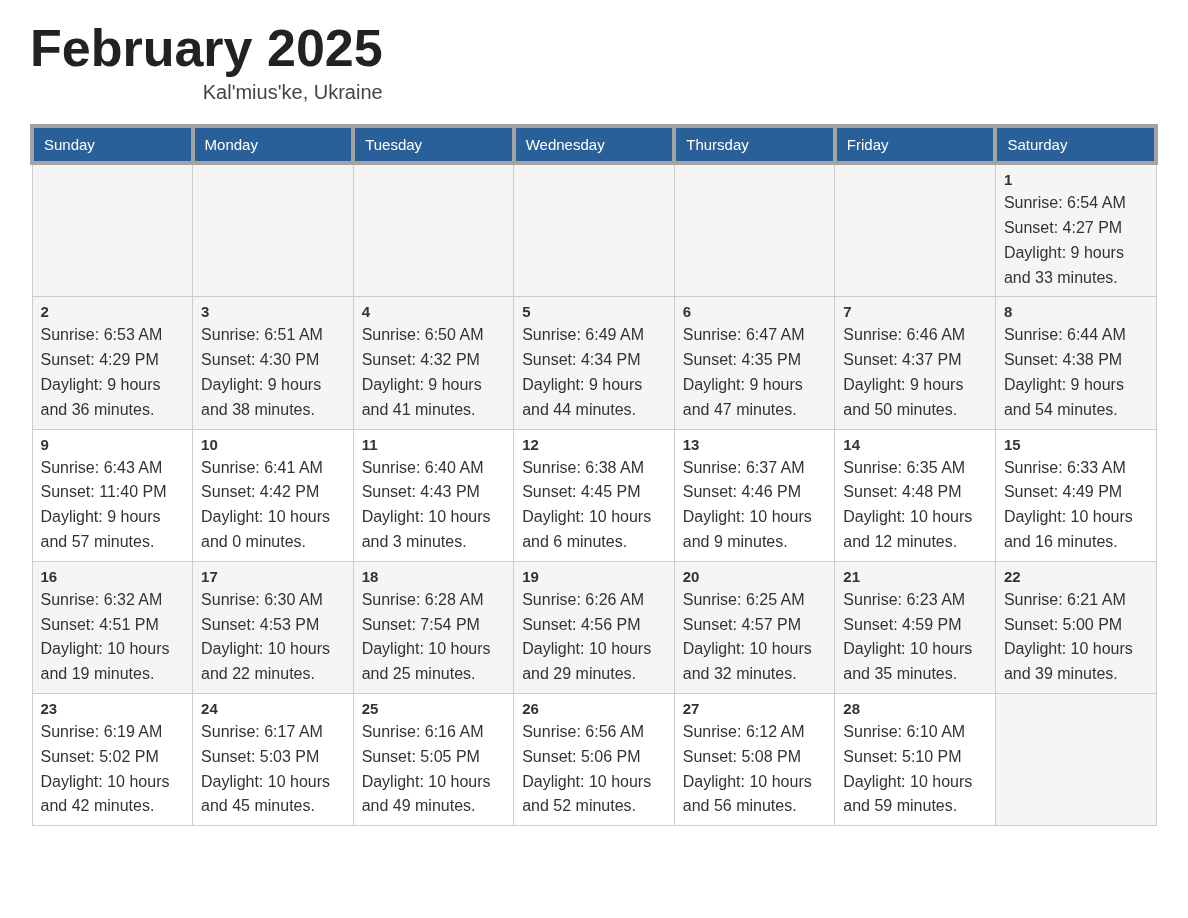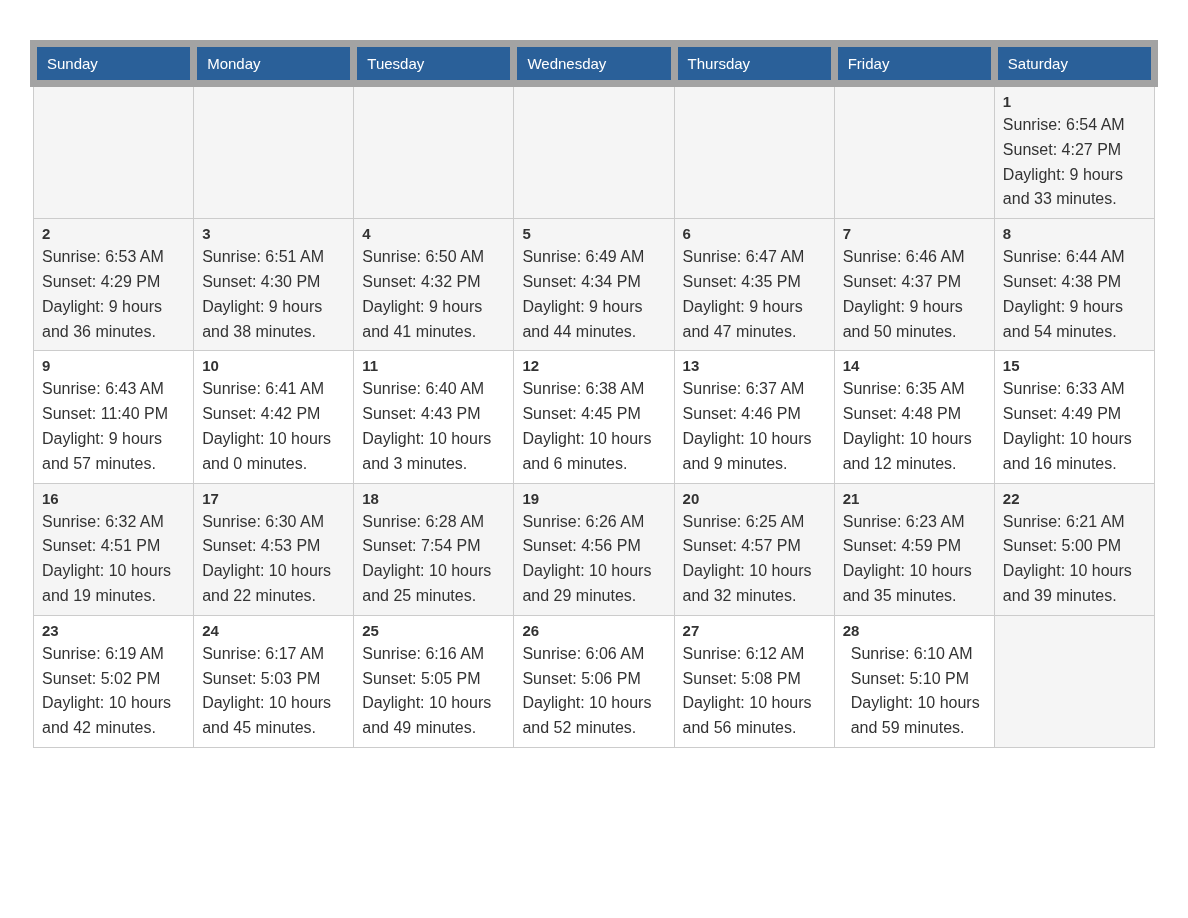--- a/index.html
+++ b/index.html
@@ -34,21 +34,21 @@
       width: 100%;
       border-collapse: collapse;
     }
     .calendar th {
       background: #2a6099;
       color: #fff;
       font-size: 15px;
       font-weight: normal;
       padding: 8px 10px;
       text-align: left;
-      border: 7px solid #a3a3a3;
+      border: 4px solid #a3a3a3;
     }
     .calendar td {
       vertical-align: top;
       padding: 6px 8px;
       border: 1px solid #ccc;
       width: calc(100% / 7);
       min-height: 110px;
       font-size: 12.5px;
       color: #333;
       background: #fff;
@@ -89,20 +89,24 @@
       border-bottom: 9px solid transparent;
       border-left: 14px solid #1a7abf;
       margin-left: 3px;
       margin-bottom: 4px;
     }
   </style>
 </head>
 <body>
 
 <div class="header">
+  <div class="logo-right">
+    <div class="month-title">February 2025</div>
+    <div class="location">Kal'mius'ke, Ukraine</div>
+  </div>
 </div>
 
 <table class="calendar">
   <thead>
     <tr>
     <th>Sunday</th>
         <th>Monday</th>
         <th>Tuesday</th>
         <th>Wednesday</th>
         <th>Thursday</th>
@@ -296,35 +300,35 @@
         </td>
         <td>
           <span class="day-num">25</span>
           <div class="day-info" style="white-space: pre-line;">Sunrise: 6:16 AM
 Sunset: 5:05 PM
 Daylight: 10 hours
 and 49 minutes.</div>
         </td>
         <td>
           <span class="day-num">26</span>
-          <div class="day-info" style="white-space: pre-line;">Sunrise: 6:06 AM
+          <div class="day-info" style="white-space: pre-line;">Sunrise: 6:56 AM
 Sunset: 5:06 PM
 Daylight: 10 hours
 and 52 minutes.</div>
         </td>
         <td>
           <span class="day-num">27</span>
           <div class="day-info" style="white-space: pre-line;">Sunrise: 6:12 AM
 Sunset: 5:08 PM
 Daylight: 10 hours
 and 56 minutes.</div>
         </td>
         <td>
           <span class="day-num">28</span>
-          <div class="day-info" style="white-space: pre-line; margin-left: 8px;">Sunrise: 6:10 AM
+          <div class="day-info" style="white-space: pre-line;">Sunrise: 6:10 AM
 Sunset: 5:10 PM
 Daylight: 10 hours
 and 59 minutes.</div>
         </td>
         <td class="empty-cell"></td>
       </tr>
     </tbody>
 </table>
 
 </body></html>

